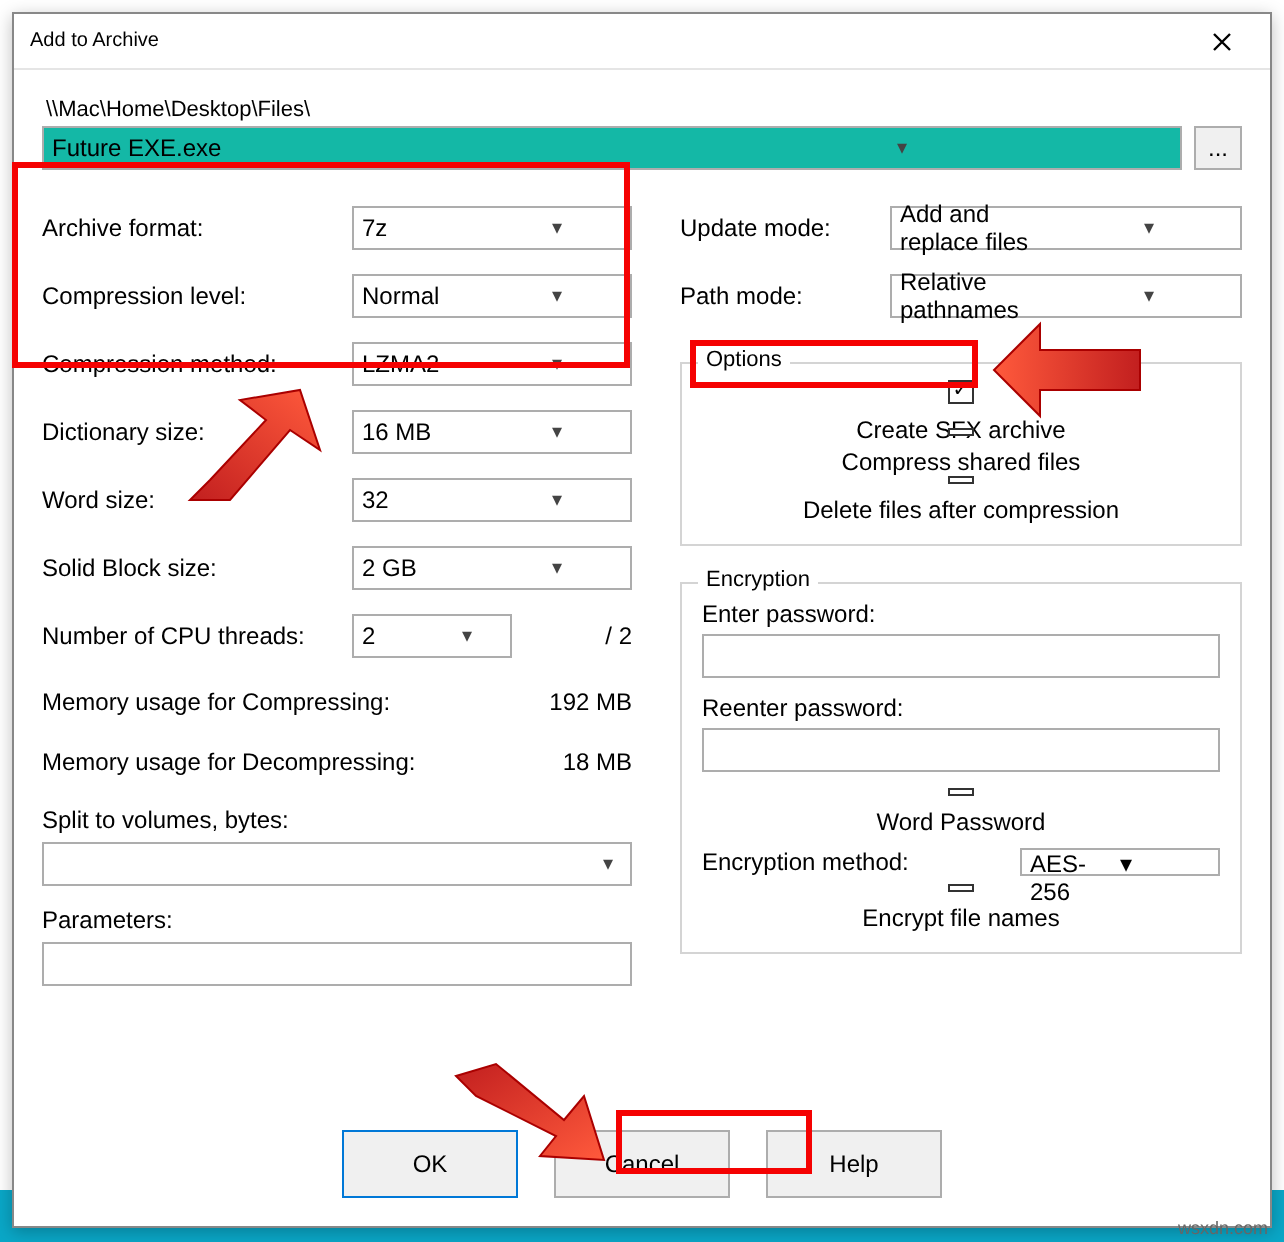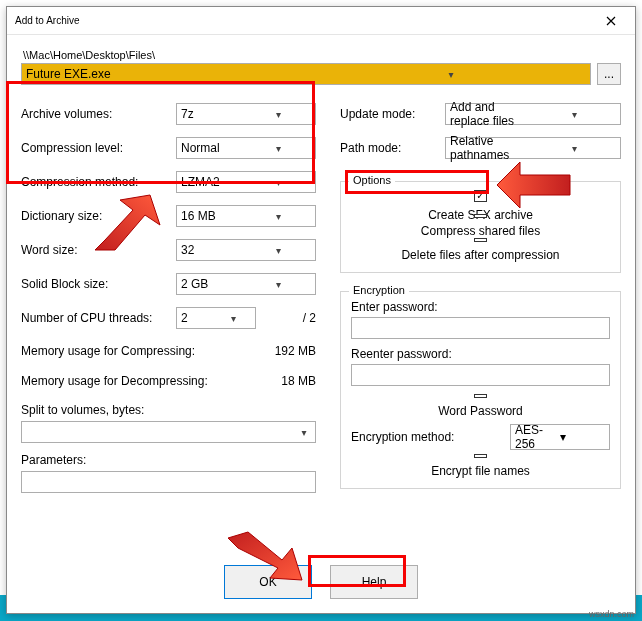--- a/index.html
+++ b/index.html
@@ -9,21 +9,21 @@
 .titlebar { height: 28px; display: flex; align-items: center; padding: 0 8px; border-bottom: 1px solid #e5e5e5; }
 .titlebar .title { flex: 1; font-size: 10px; }
 .titlebar .close { width: 32px; height: 28px; display: flex; align-items: center; justify-content: center; cursor: pointer; }
 .titlebar .close svg { width: 10px; height: 10px; }
 .inner { padding: 14px 14px 0 14px; }
 .path-row { display: flex; align-items: flex-start; gap: 6px; margin-bottom: 14px; }
 .path-label { width: 54px; padding-top: 18px; }
 .path-stack { flex: 1; }
 .path-text { font-size: 11px; color: #000; margin-bottom: 2px; padding-left: 2px; }
 .path-combo-row { display: flex; gap: 6px; align-items: center; }
-.combo { display: flex; align-items: center; background: #eab308; border: 1px solid #adadad; height: 22px; padding: 0 4px; gap: 20px; }
+.combo { display: flex; align-items: center; background: #14b8a6; border: 1px solid #adadad; height: 22px; padding: 0 4px; gap: 20px; }
 .combo.full { flex: 1; }
 .combo span { flex: 1; }
 .combo .chev { width: 14px; text-align: center; color: #444; font-size: 10px; }
 .dots-btn { width: 24px; height: 22px; border: 1px solid #adadad; background: #f0f0f0; display: flex; align-items: center; justify-content: center; }
 .columns { display: flex; gap: 24px; }
 .col { flex: 1; }
 .form-row { display: flex; align-items: center; height: 30px; margin-bottom: 4px; }
 .form-row .lbl { width: 155px; }
 .form-row .val { flex: 1; }
 .form-row .sel { width: 140px; }
@@ -38,21 +38,21 @@
 .textfield.combo-style .chev { width: 14px; text-align: center; color: #444; font-size: 10px; }
 .chk-row { display: flex; align-items: center; height: 24px; gap: 6px; flex-direction: column; }
 .chk { width: 13px; height: 13px; border: 1px solid #333; background: #fff; display: flex; align-items: center; justify-content: center; }
 .chk.checked::after { content: "✓"; font-size: 10px; line-height: 10px; color: #000; }
 .group { border: 1px solid #d4d4d4; padding: 8px 10px 10px 10px; position: relative; margin-top: 18px; }
 .group .legend { position: absolute; top: -8px; left: 8px; background: #fff; padding: 0 4px; font-size: 11px; }
 .field-label { margin-bottom: 3px; }
 .pw-field { width: 100%; height: 22px; border: 1px solid #adadad; margin-bottom: 8px; }
 .enc-row { display: flex; align-items: center; gap: 6px; margin-top: 6px; }
 .enc-row .elbl { flex: 1; }
-.enc-row .sel2 { width: 100px; display: flex; align-items: center; border: 1px solid #adadad; background: #fff; height: 26px; padding: 0 4px; }
+.enc-row .sel2 { width: 100px; display: flex; align-items: flex-start; border: 1px solid #adadad; background: #fff; height: 14px; padding: 0 4px; }
 .enc-row .sel2 span { flex: 1; }
 .buttons { position: absolute; left: 0; right: 0; bottom: 14px; display: flex; justify-content: center; gap: 18px; }
 .btn { width: 88px; height: 34px; border: 1px solid #adadad; background: #f0f0f0; display: flex; align-items: center; justify-content: center; cursor: pointer; }
 .btn.primary { border: 1px solid #0078d7; }
 
 .hl { position: absolute; border: 3px solid #f50202; pointer-events: none; z-index: 5; }
 .hl.a { left: 6px; top: 81px; width: 309px; height: 103px; }
 .hl.b { left: 345px; top: 170px; width: 144px; height: 24px; }
 .hl.c { left: 308px; top: 555px; width: 98px; height: 32px; }
 
@@ -89,21 +89,21 @@
               <span>...</span>
             </div>
         </div>
       </div>
     </div>
 
     <div class="columns">
 
       <div class="col">
         <div class="form-row">
-          <div class="lbl">Archive volumes:</div>
+          <div class="lbl">Archive format:</div>
           <div class="sel">
             <span>7z</span>
               <span class="chev">▾</span>
           </div>
         </div>
         <div class="form-row">
           <div class="lbl">Compression level:</div>
           <div class="sel">
             <span>Normal</span>
               <span class="chev">▾</span>
@@ -218,20 +218,23 @@
             <div>Encrypt file names</div>
           </div>
         </div>
       </div>
     </div>
   </div>
 
   <div class="buttons">
     <div class="btn primary">
         <span>OK</span>
+      </div>
+    <div class="btn">
+        <span>Cancel</span>
       </div>
     <div class="btn">
         <span>Help</span>
       </div>
   </div>
 
 </div>
 
 <div class="hl a"></div>
 <div class="hl b"></div>

